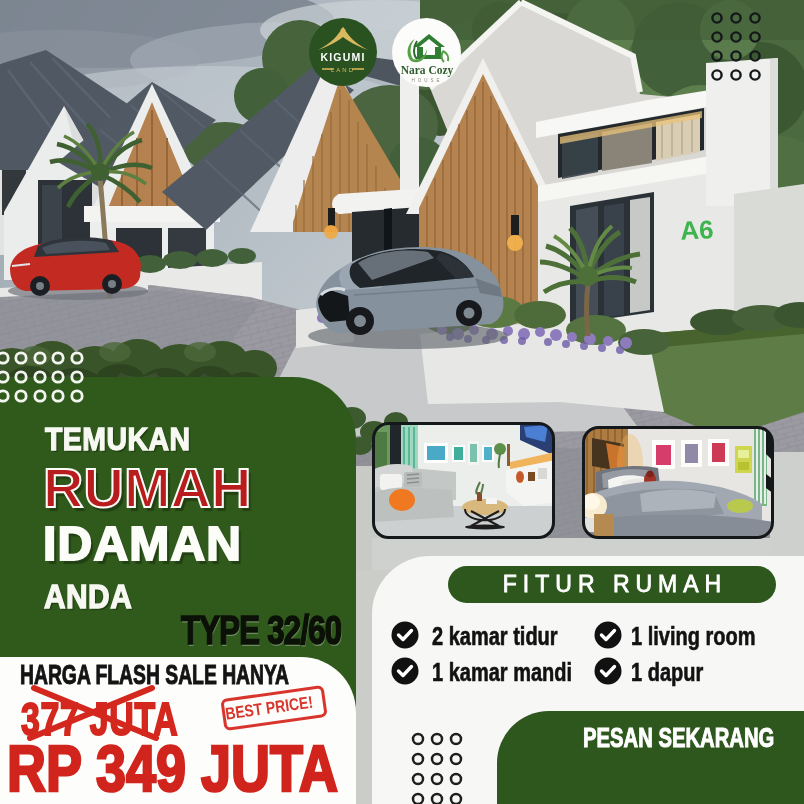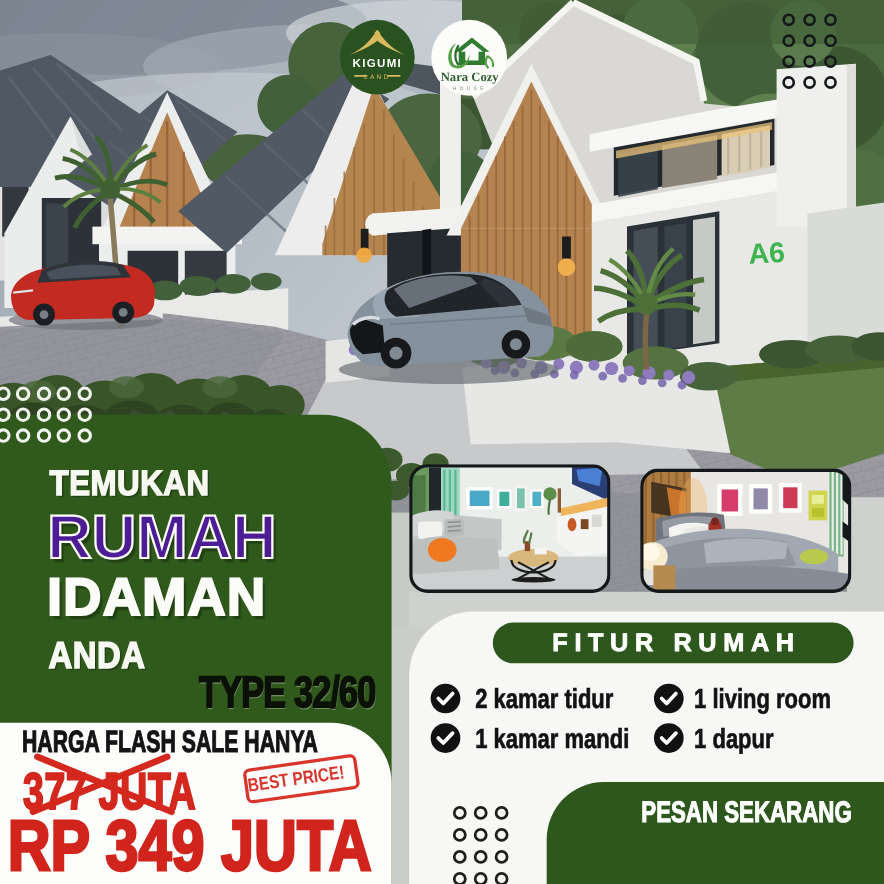--- a/index.html
+++ b/index.html
@@ -369,21 +369,21 @@
 <circle cx="3" cy="48" r="5.2"></circle>
         <circle cx="21" cy="48" r="5.2"></circle>
         <circle cx="40" cy="48" r="5.2"></circle>
         <circle cx="58" cy="48" r="5.2"></circle>
         <circle cx="77" cy="48" r="5.2"></circle>
 </g>
 </svg>
 
 <div class="abs" style="left:45px;top:421px;font-size:32px;font-weight:bold;color:#f7f8f2;-webkit-text-stroke:1.3px #f7f8f2;letter-spacing:0.5px;transform:scaleX(0.89);transform-origin:0 0;text-shadow:2px 2px 1px rgba(20,40,10,0.55)">TEMUKAN</div>
 
-<div class="abs" style="left:43px;top:455px;font-size:56px;font-weight:bold;color:#4c1d95;-webkit-text-stroke:2px #fcfcf8;letter-spacing:0px;text-shadow:3px 4px 1px rgba(20,40,10,0.5)">RUMAH</div>
+<div class="abs" style="left:43px;top:455px;font-size:56px;font-weight:bold;color:#b91c1c;-webkit-text-stroke:2px #fcfcf8;letter-spacing:0px;text-shadow:3px 4px 1px rgba(20,40,10,0.5)">RUMAH</div>
 
 <div class="abs" style="left:43px;top:516px;font-size:48px;font-weight:bold;color:#fcfcf8;-webkit-text-stroke:2px #fcfcf8;letter-spacing:1.2px;text-shadow:3px 4px 1px rgba(20,40,10,0.5)">IDAMAN</div>
 
 <div class="abs" style="left:44px;top:577px;font-size:34px;font-weight:bold;color:#f7f8f2;-webkit-text-stroke:1.4px #f7f8f2;letter-spacing:0.5px;transform:scaleX(0.88);transform-origin:0 0;text-shadow:2px 2px 1px rgba(20,40,10,0.55)">ANDA</div>
 
 <div class="abs" style="left:181px;top:608px;font-size:40px;font-weight:bold;color:#0c1108;-webkit-text-stroke:1.6px #0c1108;transform:scaleX(0.78);transform-origin:0 0;letter-spacing:-1px;text-shadow:1px 2px 0 rgba(255,255,255,0.3)">TYPE 32/60</div>
 
 <div class="abs" style="left:0;top:657px;width:356px;height:147px;background:#fdfdfb;border-top-right-radius:55px"></div>
 
 <div class="abs" style="left:20px;top:659px;font-size:28px;font-weight:bold;color:#141414;-webkit-text-stroke:1px #141414;transform:scaleX(0.69);transform-origin:0 0">HARGA FLASH SALE HANYA</div>
@@ -394,21 +394,21 @@
 <path d="M10,58 L132,8" stroke="#d4271e" stroke-width="6" stroke-linecap="round"></path>
 <path d="M14,8 L136,58" stroke="#d4271e" stroke-width="6" stroke-linecap="round"></path>
 </svg>
 
 <div class="abs" style="left:222px;top:692px;width:98px;height:26px;border:3px solid #d8352c;border-radius:6px;transform:rotate(-8deg);transform-origin:center;text-align:center;line-height:26px;font-size:17px;font-weight:bold;color:#d8352c;white-space:nowrap"><span style="display:inline-block;transform:scaleX(0.82);transform-origin:0 50%">BEST PRICE!</span></div>
 
 <div class="abs" style="left:7px;top:731px;font-size:65px;font-weight:bold;color:#d0241c;-webkit-text-stroke:2.6px #d0241c;transform:scaleX(0.83);transform-origin:0 0;letter-spacing:0px">RP 349 JUTA</div>
 
 <div class="abs" style="left:372px;top:556px;width:432px;height:248px;background:#f7f7f5;border-top-left-radius:58px"></div>
 
-<div class="abs" style="left:448px;top:566px;width:328px;height:37px;background:#2d571c;border-radius:19px;text-align:center;line-height:37px;font-size:23px;font-weight:bold;color:#fff;-webkit-text-stroke:0.8px #fff;letter-spacing:6px"><span style="display:inline-block;letter-spacing:6px;text-indent:6px">FITUR RUMAH</span></div>
+<div class="abs" style="left:448px;top:566px;width:328px;height:37px;background:#2d571c;border-radius:19px;text-align:center;line-height:37px;font-size:23px;font-weight:normal;color:#fff;-webkit-text-stroke:0.8px #fff;letter-spacing:6px"><span style="display:inline-block;letter-spacing:6px;text-indent:6px">FITUR RUMAH</span></div>
 
 <svg class="abs" style="left:391px;top:621px" width="28" height="28" viewBox="0 0 28 28">
       <circle cx="14" cy="14" r="13.5" fill="#111"></circle>
       <path d="M7.5,14 L12,18.5 L20.5,9.5" stroke="#fff" stroke-width="3.4" fill="none" stroke-linecap="round" stroke-linejoin="round"></path>
     </svg>
 <div class="abs" style="left:432px;top:622px;font-size:25px;font-weight:bold;color:#121212;-webkit-text-stroke:0.6px #121212;transform:scaleX(0.8);transform-origin:0 0">2 kamar tidur</div>
 
 <svg class="abs" style="left:594px;top:621px" width="28" height="28" viewBox="0 0 28 28">
       <circle cx="14" cy="14" r="13.5" fill="#111"></circle>
       <path d="M7.5,14 L12,18.5 L20.5,9.5" stroke="#fff" stroke-width="3.4" fill="none" stroke-linecap="round" stroke-linejoin="round"></path>

